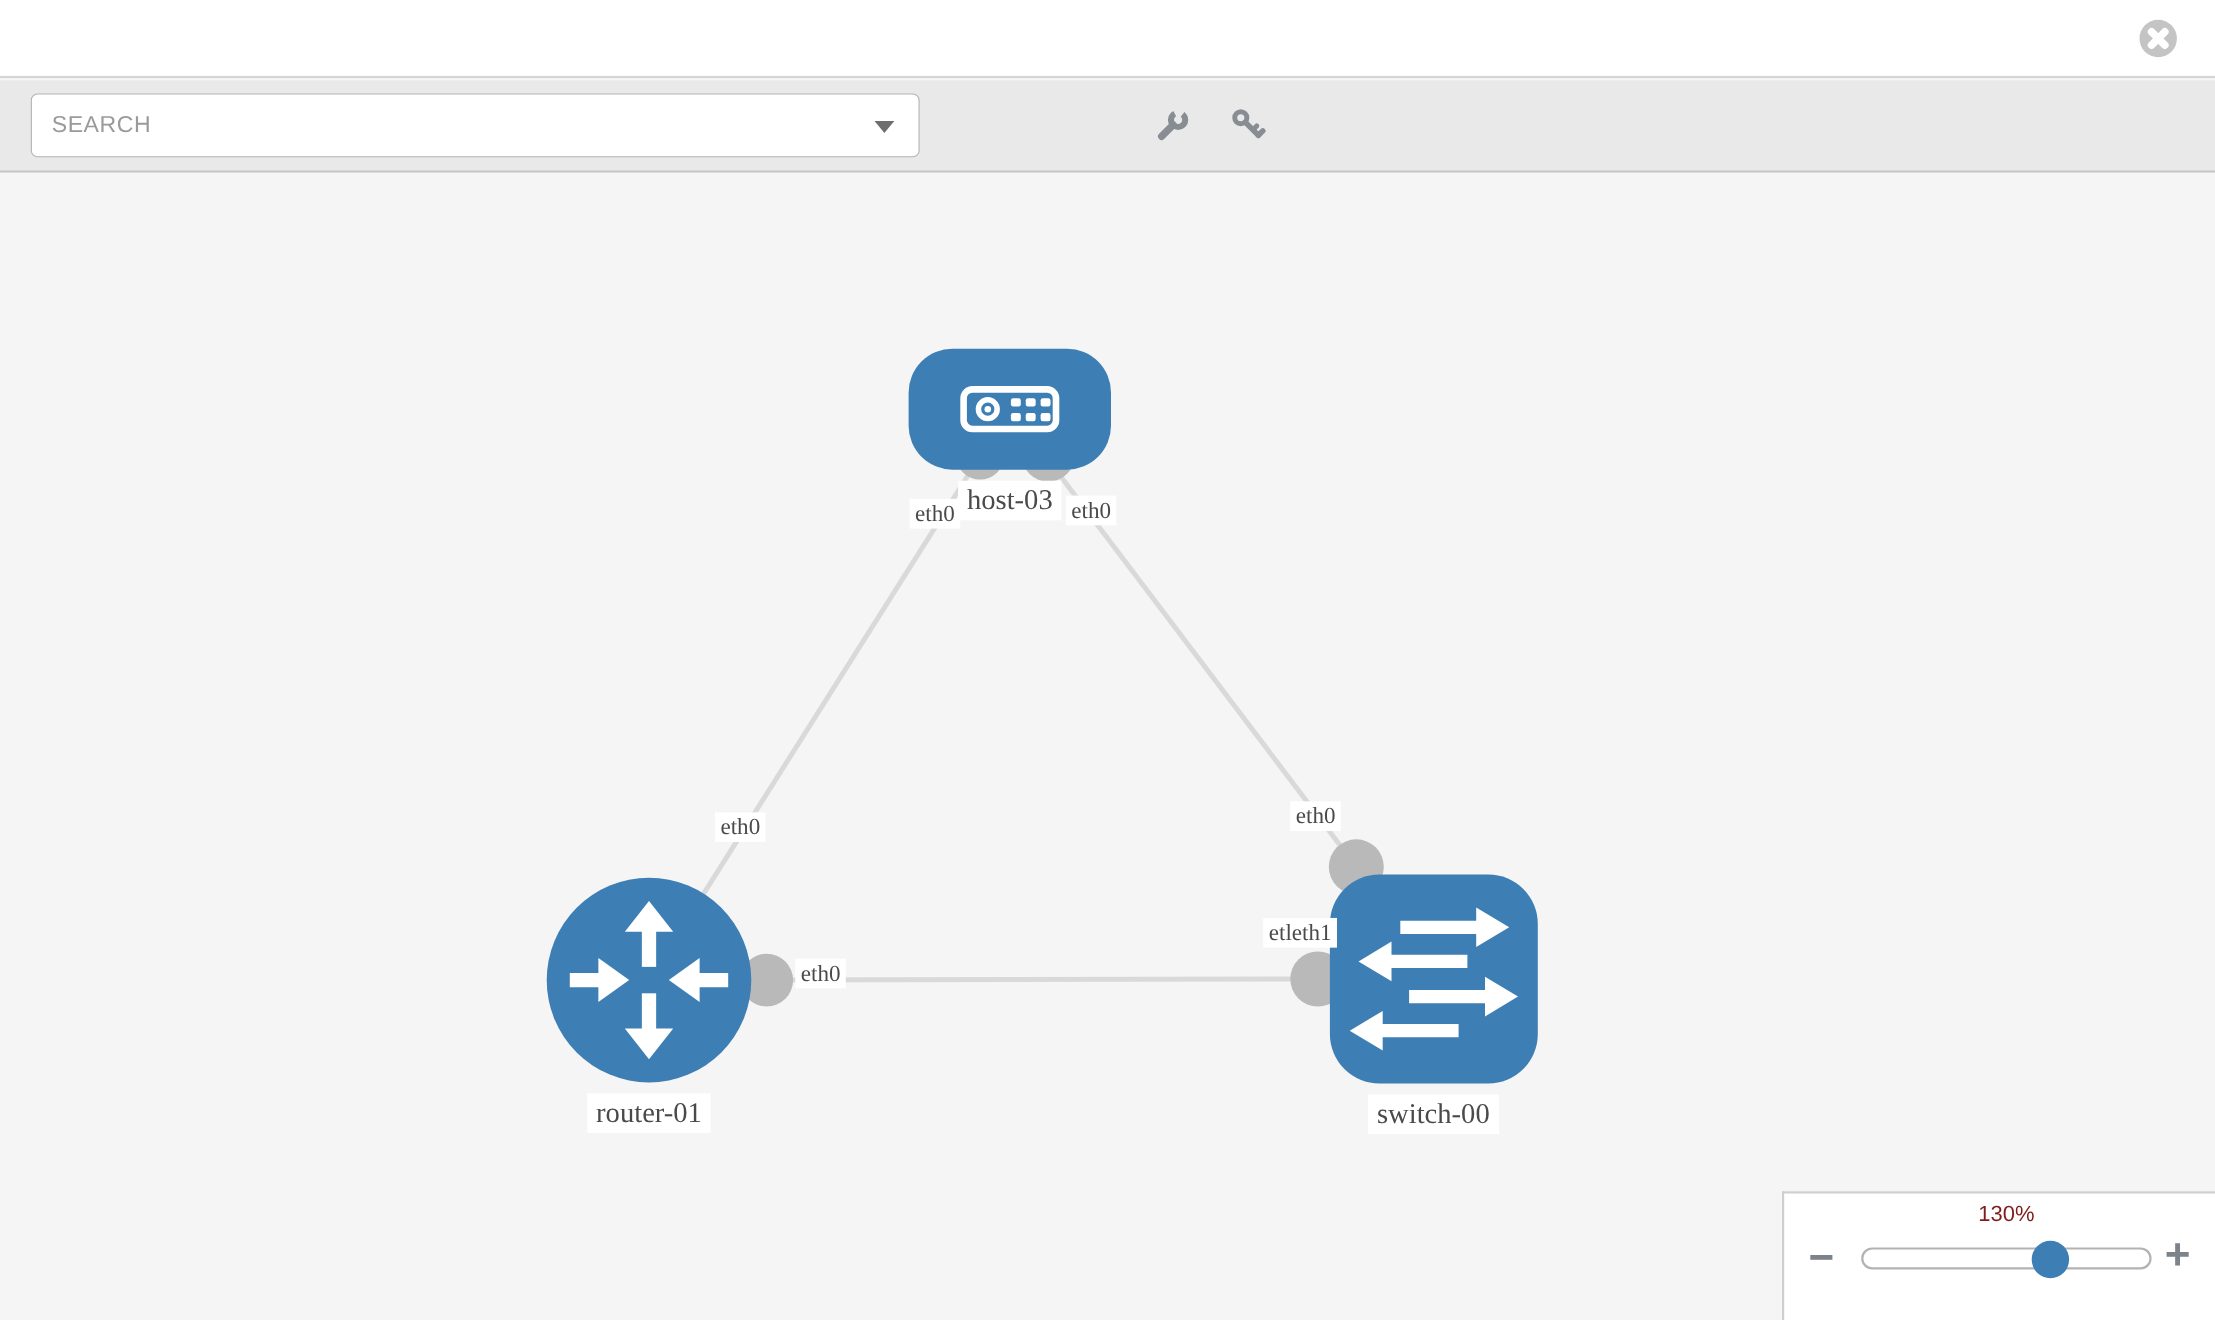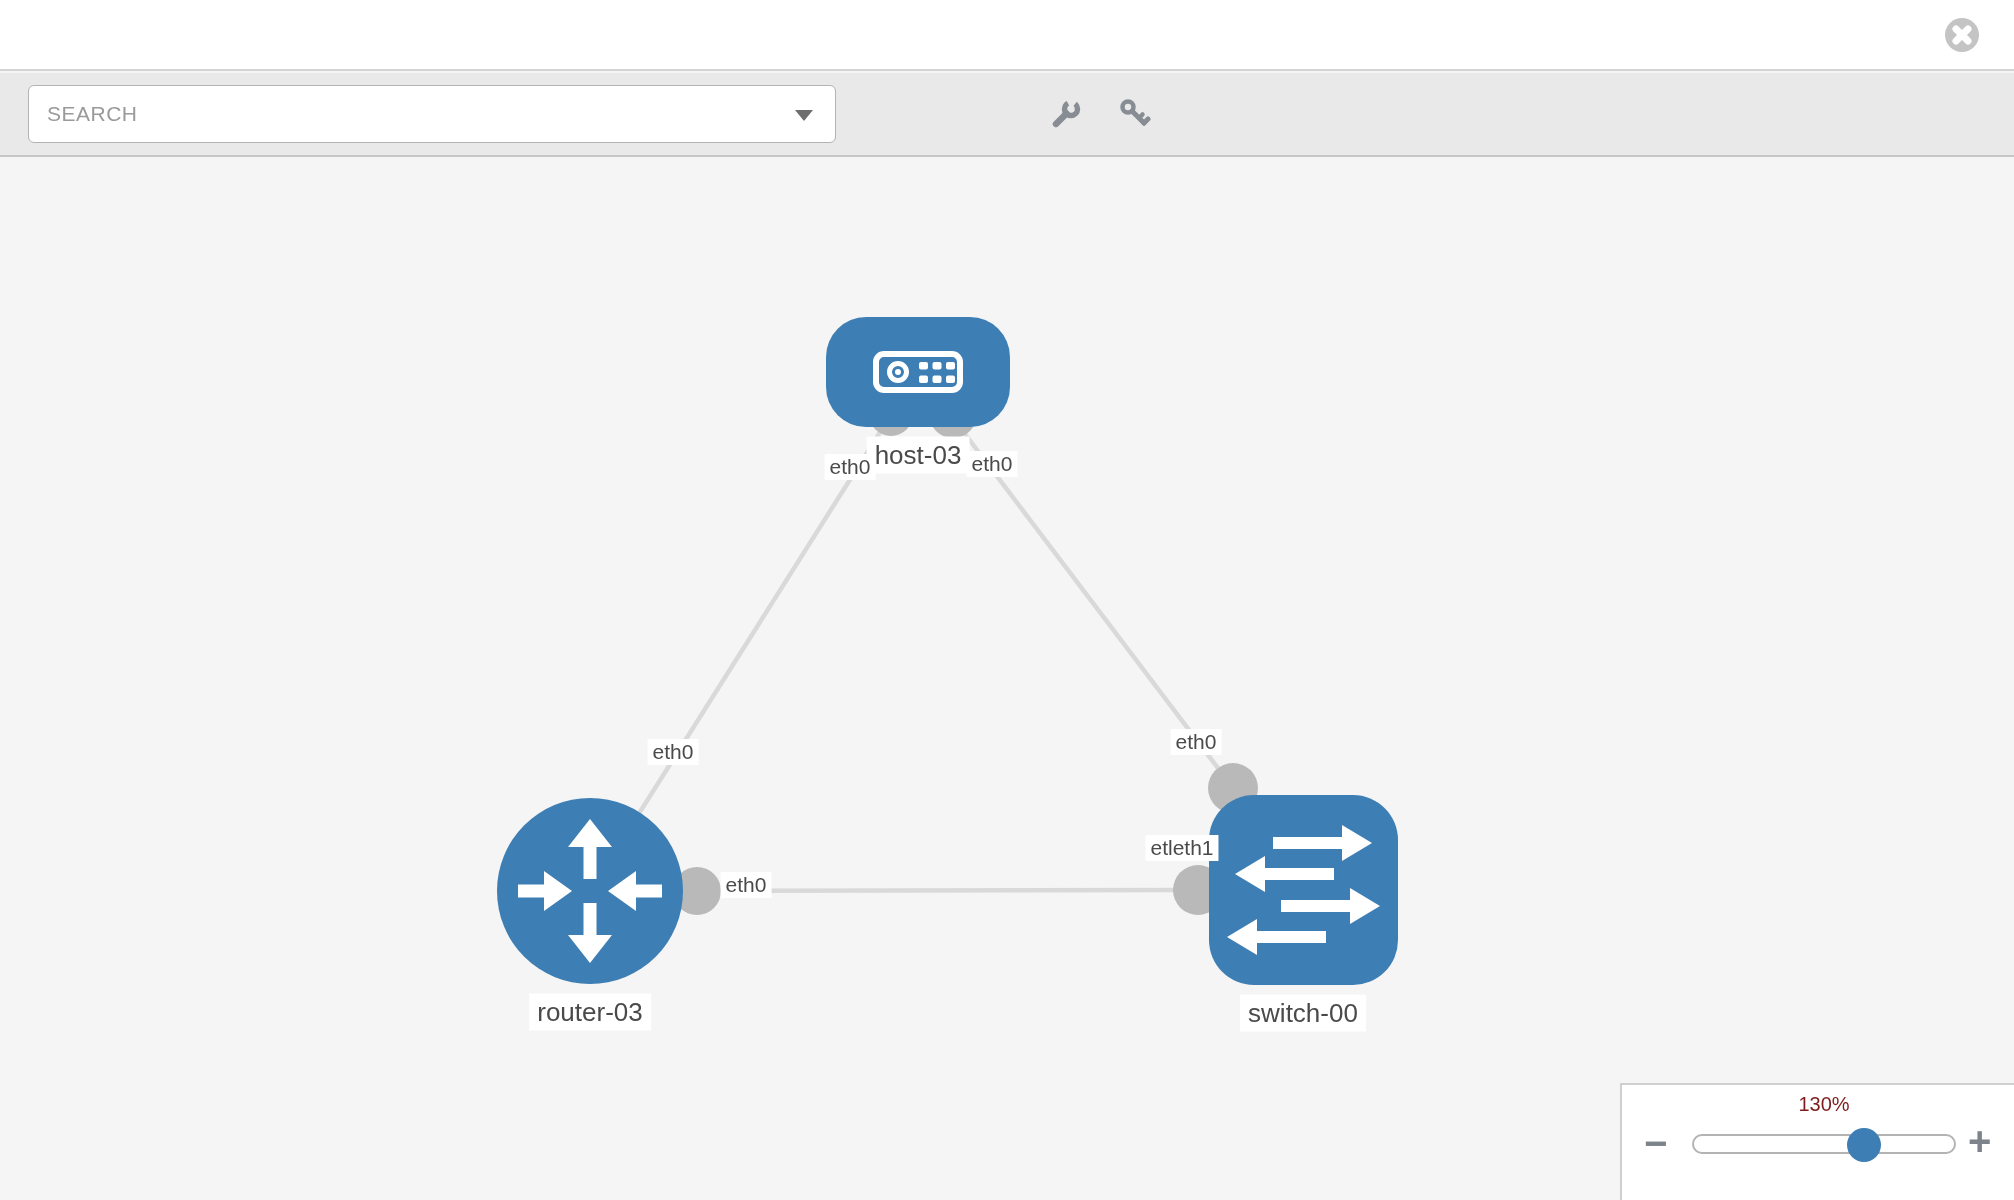--- a/index.html
+++ b/index.html
@@ -43,21 +43,21 @@
   .tool-icon { position:absolute; cursor:pointer; }
   
   .canvas {
     position:absolute; left:0; top:157px; width:2014px; height:1043px;
     background:#f5f5f5;
   }
   .topo-svg { position:absolute; left:0; top:0; }
   .link { stroke:#d9d9d9; stroke-width:4.5px; }
   .chip {
     position:absolute; transform:translate(-50%,-50%);
-    background:#ffffff; color:#4a4a4a; white-space:nowrap;
+    background:#ffffff; color:#4a4a4a; white-space:nowrap;font-family:Liberation Serif, serif;
   }
   .node-label { font-size:26px; padding:3px 8px; }
   .if-label  { font-size:21px; padding:1px 5px; }
   
   .zoom-panel {
     position:absolute; left:1620px; top:1083px; width:394px; height:117px;
     background:#ffffff; border-top:2px solid #cfcfcf; border-left:2px solid #cfcfcf;
   }
   .zoom-level {
     position:absolute; left:70px; top:8px; width:264px; text-align:center;
@@ -166,21 +166,21 @@
         <polygon points="1265,699 1265,735 1235,717" stroke="none"></polygon>
         <line x1="1281" y1="749" x2="1354" y2="749"></line>
         <polygon points="1350,731 1350,767 1380,749" stroke="none"></polygon>
         <line x1="1326" y1="780" x2="1253" y2="780"></line>
         <polygon points="1257,762 1257,798 1227,780" stroke="none"></polygon>
       </g>
     </g>
   </svg>
 
   <div class="chip node-label" style="left:918px; top:298px;">host-03</div>
-  <div class="chip node-label" style="left:590px; top:855px;">router-03</div>
+  <div class="chip node-label" style="left:590px; top:855px;">router-01</div>
   <div class="chip node-label" style="left:1303px; top:856px;text-align:right;">switch-00</div>
 
   <div class="chip if-label" style="left:850px;  top:310px;">eth0</div>
   <div class="chip if-label" style="left:992px;  top:307px;">eth0</div>
   <div class="chip if-label" style="left:673px;  top:595px;">eth0</div>
   <div class="chip if-label" style="left:1196px; top:585px;">eth0</div>
   <div class="chip if-label" style="left:746px;  top:728px;">eth0</div>
   <div class="chip if-label" style="left:1134px; top:691px;margin-left:48px;">etleth1</div>
 </div>
 

